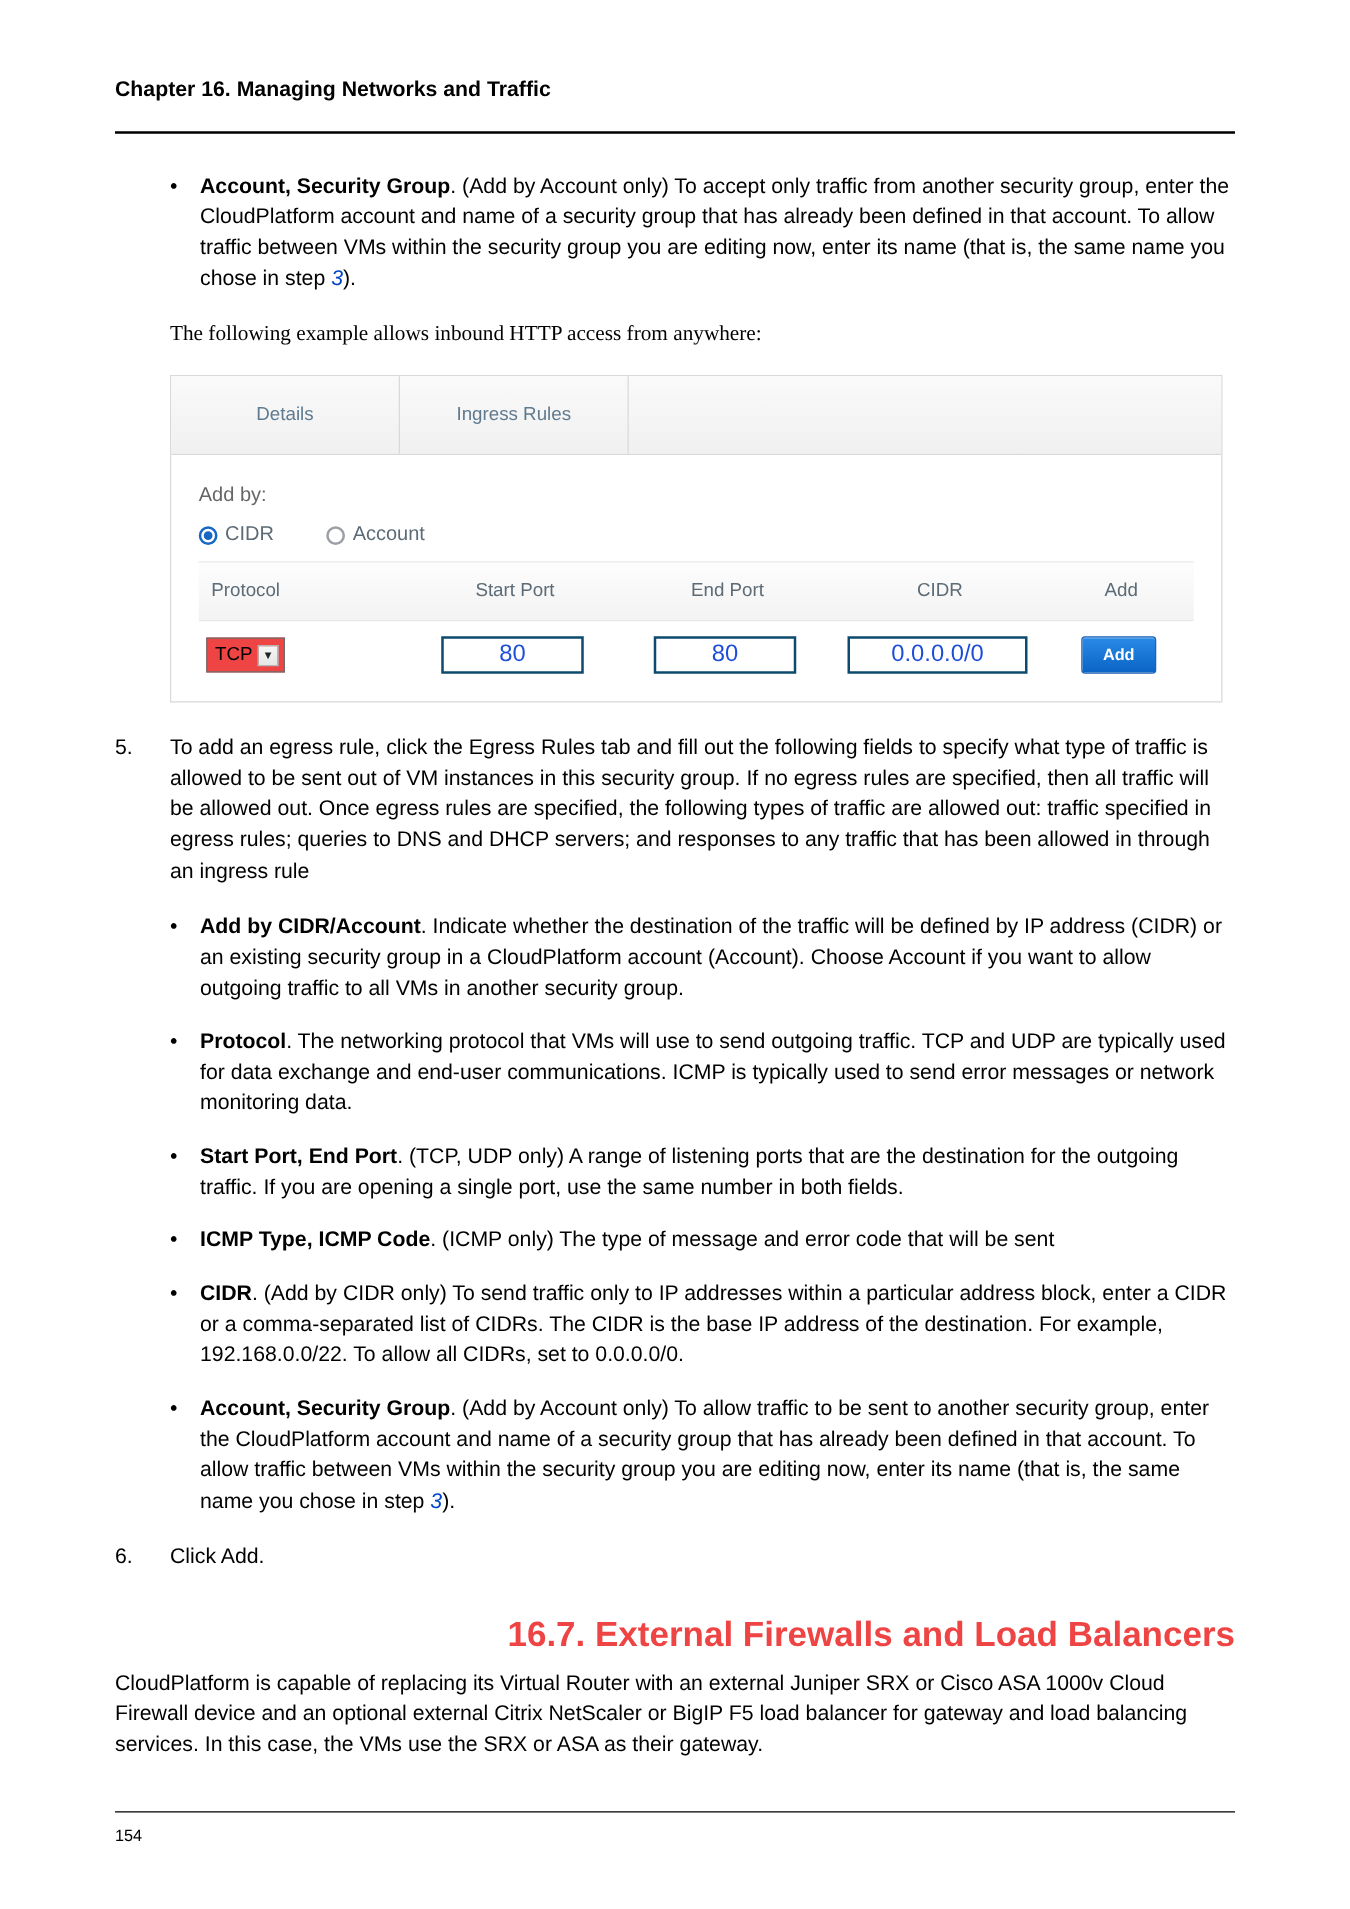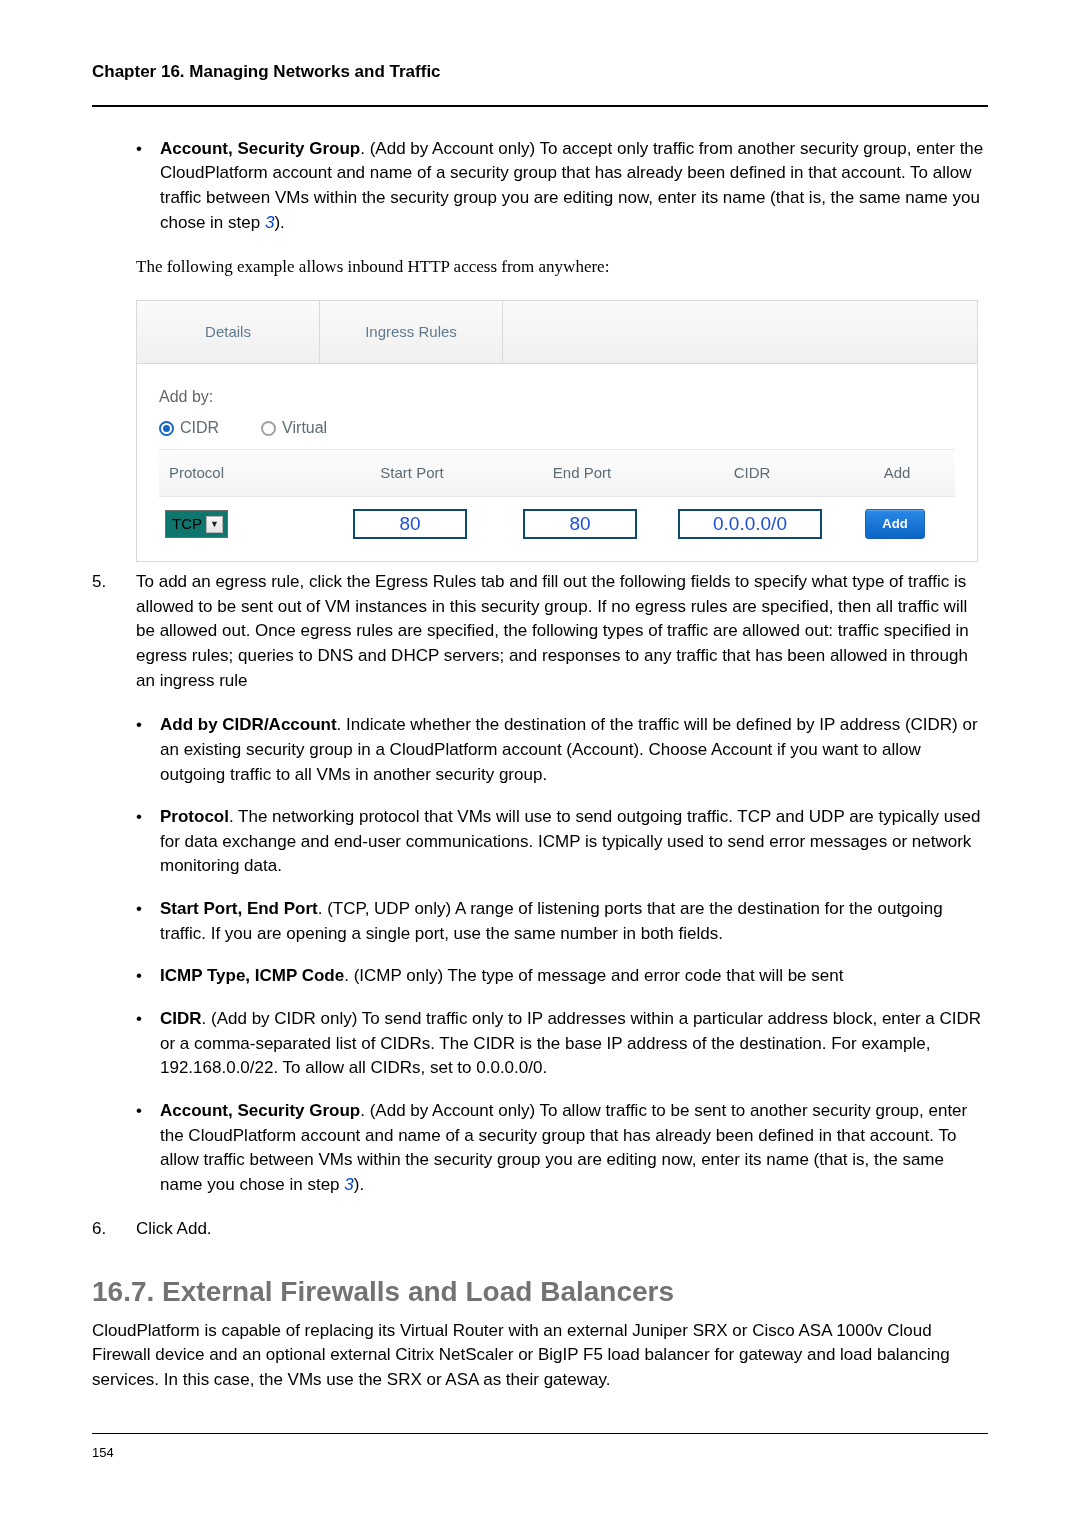--- a/index.html
+++ b/index.html
@@ -75,21 +75,21 @@
   .para {
     margin: 0 0 20px 44px;
     font-family: Liberation Serif, serif;
   }
   .bold { font-weight: bold; }
   .link {
     color: #0044cc;
     font-style: italic;
   }
   .screenshot {
-    margin: 0 0 8px 44px;
+    margin: 0 0 24px 44px;
     width: 842px;
     border: 1px solid #d9d9d9;
     box-sizing: border-box;
     font-family: Arial, Helvetica, sans-serif;
   }
   .sshot-tabs {
     display: flex;
     height: 62px;
     background: linear-gradient(#fafafa, #f0f0f0);
     border-bottom: 1px solid #d9d9d9;
@@ -161,21 +161,21 @@
     grid-template-columns: 160px 170px 170px 170px 120px;
     align-items: center;
     padding: 12px 6px 0 6px;
   }
   .proto-cell { display: flex; align-items: center; }
   .proto-select {
     display: inline-flex;
     align-items: center;
     height: 26px;
     border: 1px solid #6c6c6c;
-    background: #0f766e;
+    background: #ef4444;
     padding: 0 4px 0 6px;
     color: #000;
     font-size: 15px;
     gap: 4px;
   }
   .proto-select .caret {
     width: 15px;
     height: 15px;
     border: 1px solid #b5b5b5;
     background: linear-gradient(#f6f6f6,#e6e6e6);
@@ -206,24 +206,25 @@
     width: 58px;
     border: 1px solid #1a62b5;
     border-radius: 3px;
     background: linear-gradient(#2a8ae6,#0a64c5);
     color: #fff;
     font-weight: bold;
     font-size: 13px;
     box-shadow: inset 0 1px 0 rgba(255,255,255,0.25);
   }
   .section-title {
-    color: #737373;
+    color: #ef4444;
     font-size: 28px;
     font-weight: bold;
     margin: 30px 0 6px 0;
+    text-align: right;
   }
   .body-p {
     margin: 0 0 18px 0;
   }
   .footer-hr {
     border: none;
     border-top: 1px solid #000;
     margin-top: 40px;
   }
   .page-num {
@@ -250,21 +251,21 @@
       <div class="sshot-tab">Details</div>
       <div class="sshot-tab">Ingress Rules</div>
     </div>
     <div class="sshot-addby">
       <div>Add by:</div>
       <div class="sshot-radio-row">
         <span class="radio selected"></span>
         <span class="sshot-radio-label">CIDR</span>
         <span style="width:30px"></span>
         <span class="radio unselected"></span>
-        <span class="sshot-radio-label">Virtual</span>
+        <span class="sshot-radio-label">Account</span>
       </div>
     </div>
     <div class="sshot-table">
       <div class="sshot-table-head">
         <div>Protocol</div>
         <div style="text-align:center">Start Port</div>
         <div style="text-align:center">End Port</div>
         <div style="text-align:center">CIDR</div>
         <div style="text-align:center">Add</div>
       </div>

